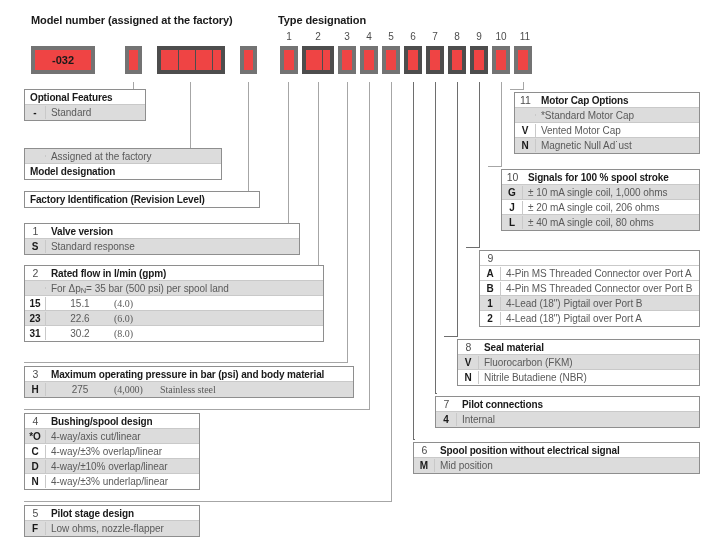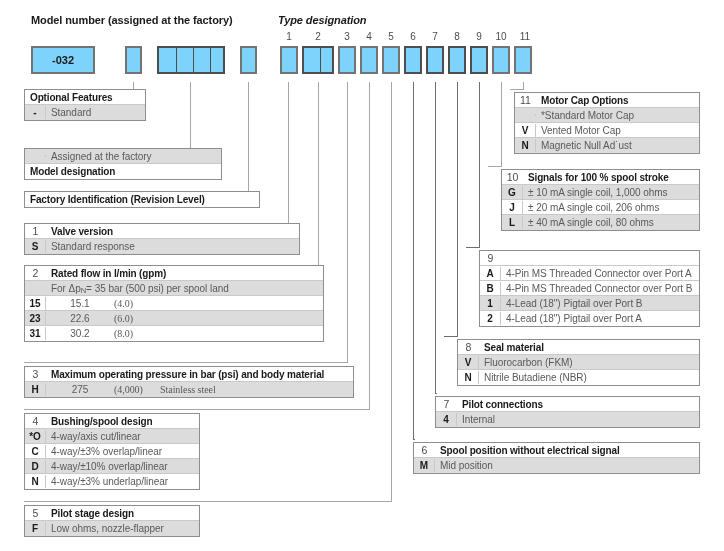--- a/index.html
+++ b/index.html
@@ -27,22 +27,22 @@
     font-size: 11px;
     font-weight: bold;
     color: #1a1a1a;
     letter-spacing: -0.1px;
     white-space: nowrap;
   }
 
   
   .codebox {
     position: absolute;
-    border: 2px solid #737373;
-    background: #7dd3fc;
+    border: 4px solid #737373;
+    background: #ef4444;
     box-sizing: border-box;
   }
   .codebox.dark { border-color: #4d4d4d; }
   .codebox .seg {
     position: absolute;
     top: 0;
     bottom: 0;
     border-right: 1px solid #4d4d4d;
   }
   .codebox .val {
@@ -140,21 +140,21 @@
   .colB { display: inline-block; font-family: Liberation Serif, serif; }
   .colB .paren { display: inline-block; width: 46px; }
   sub { font-size: 7.5px; vertical-align: baseline; position: relative; top: 2px; }
 </style>
 </head>
 <body>
 
 <div id="page">
 
   <div class="hdr" style="left:31px; top:14px;">Model number (assigned at the factory)</div>
-  <div class="hdr" style="left:278px; top:14px;font-style:italic;">Type designation</div>
+  <div class="hdr" style="left:278px; top:14px;">Type designation</div>
 
   <div class="idxnum" style="left:279px; top:31px; width:20px;">1</div>
   <div class="idxnum" style="left:305px; top:31px; width:26px;">2</div>
   <div class="idxnum" style="left:337px; top:31px; width:20px;">3</div>
   <div class="idxnum" style="left:359px; top:31px; width:20px;">4</div>
   <div class="idxnum" style="left:381px; top:31px; width:20px;">5</div>
   <div class="idxnum" style="left:403px; top:31px; width:20px;">6</div>
   <div class="idxnum" style="left:425px; top:31px; width:20px;">7</div>
   <div class="idxnum" style="left:447px; top:31px; width:20px;">8</div>
   <div class="idxnum" style="left:469px; top:31px; width:20px;">9</div>

